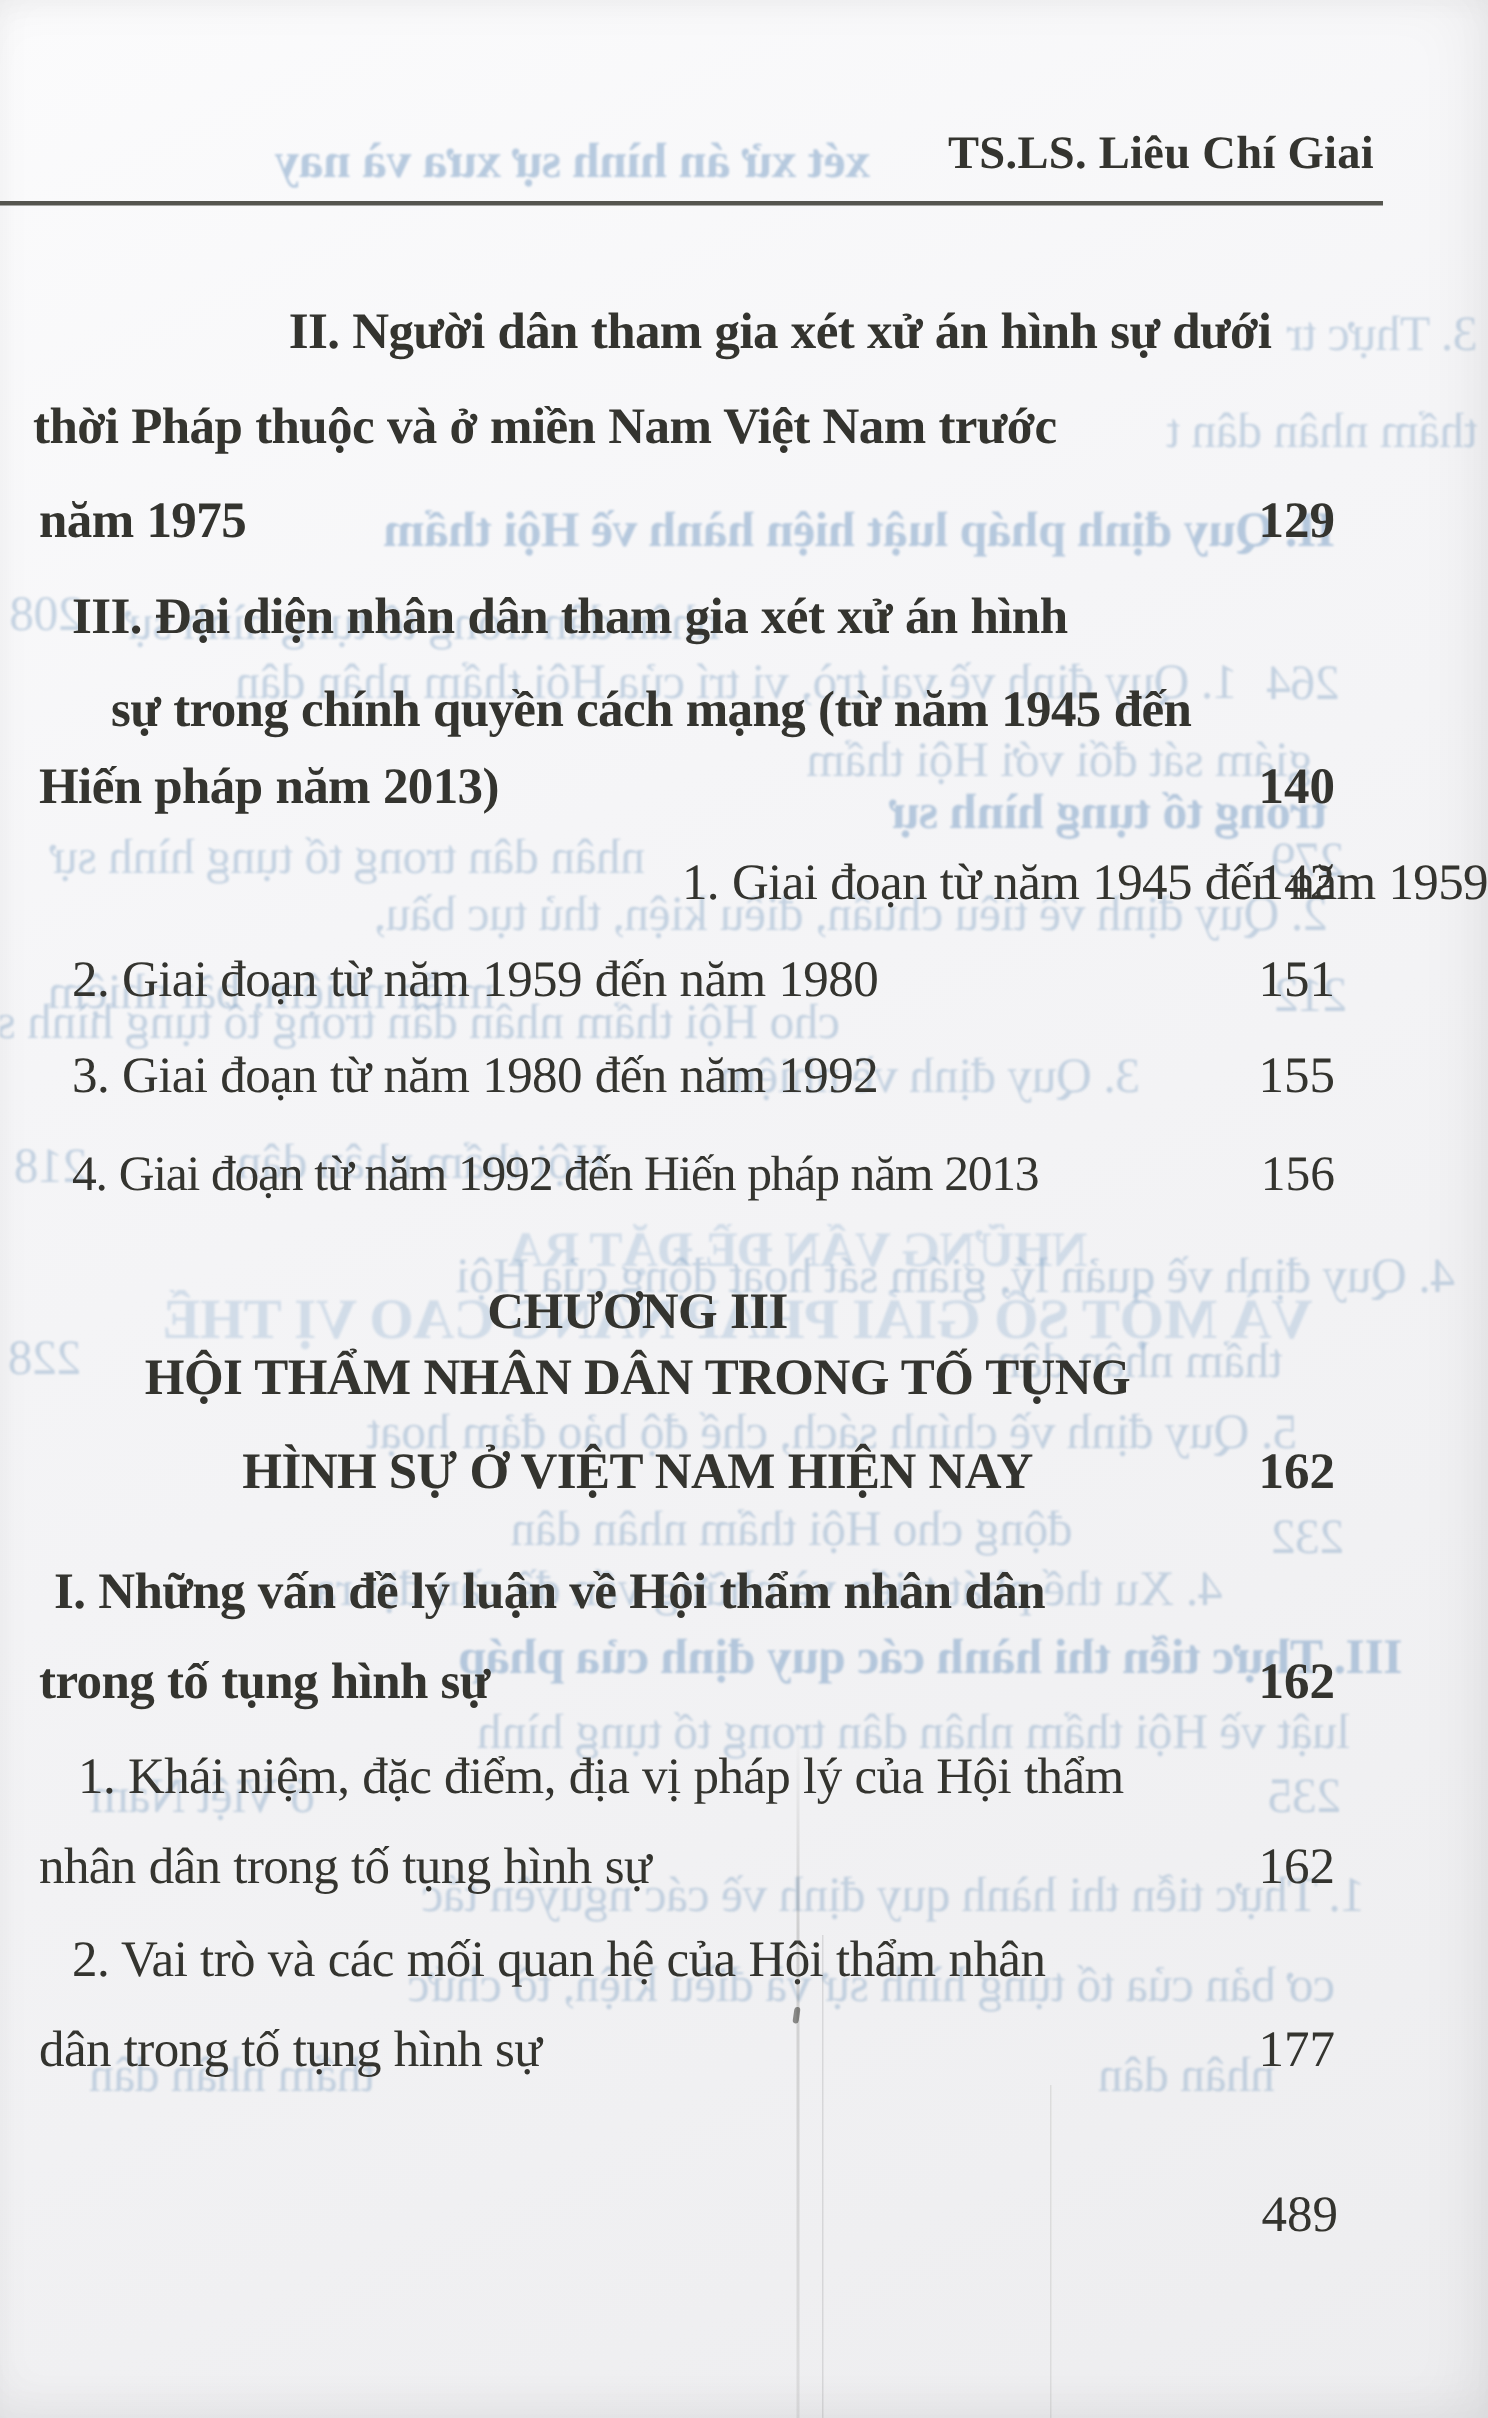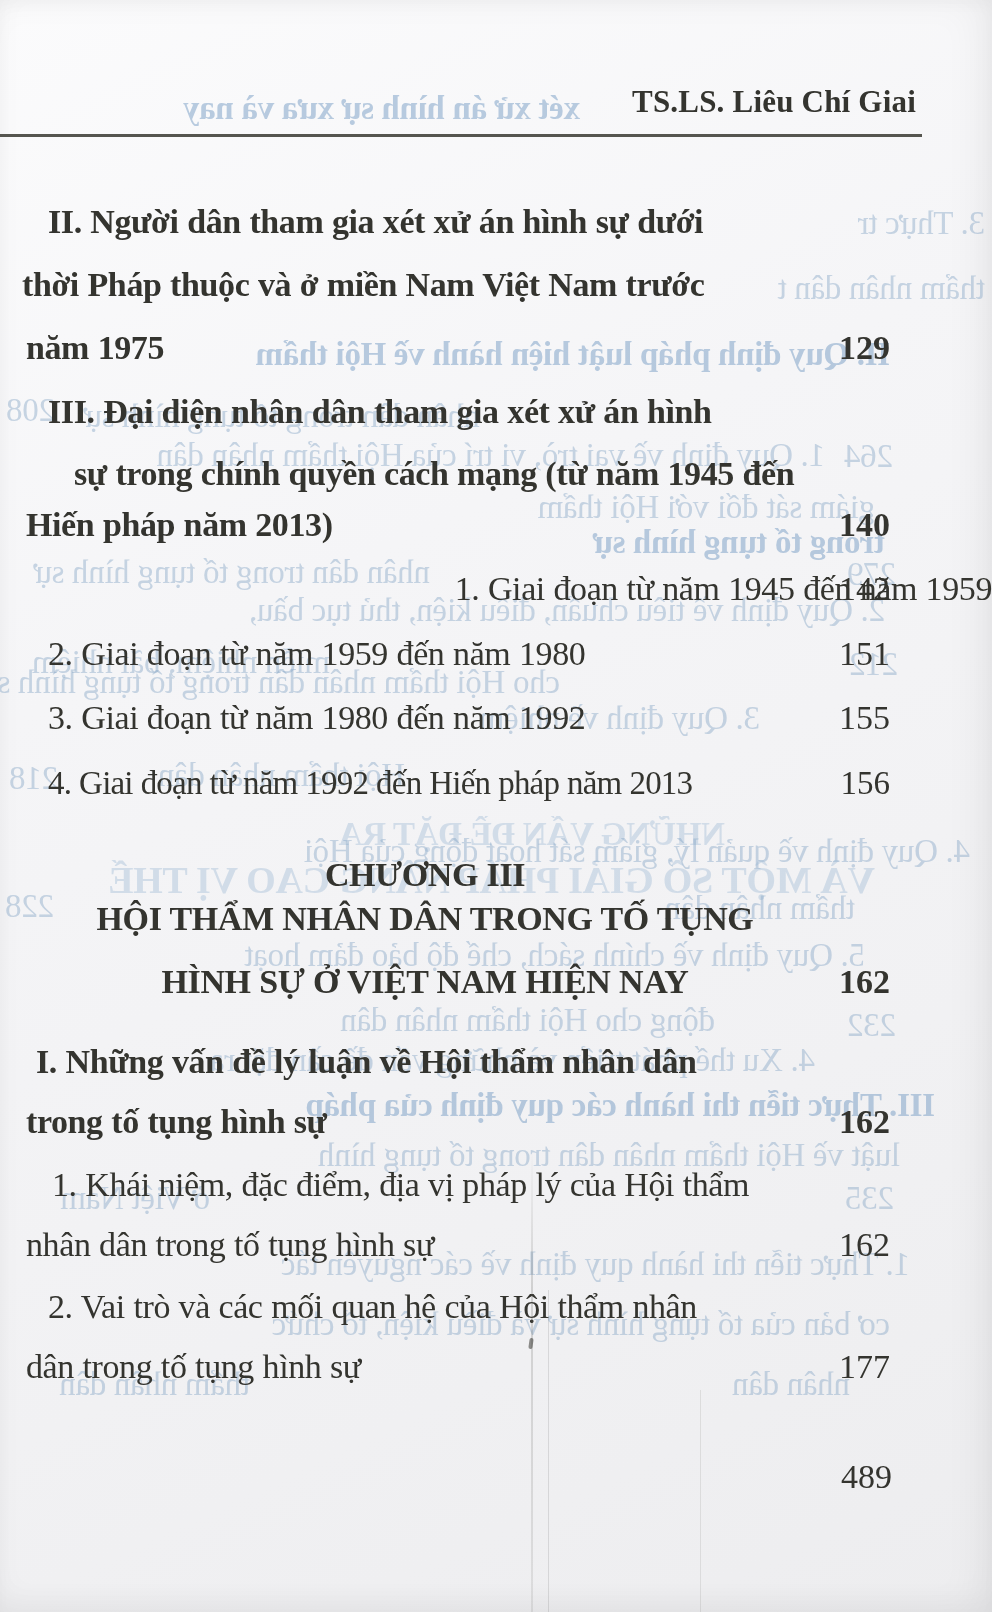--- a/index.html
+++ b/index.html
@@ -78,21 +78,21 @@
   <div class="ghost gb" style="top:1087px; left:45px;  width:890px;">III. Thực tiễn thi hành các quy định của pháp</div>
   <div class="ghost" style="top:1137px; left:0px;   width:900px;">luật về Hội thẩm nhân dân trong tố tụng hình</div>
   <div class="ghost" style="top:1180px; left:0px;   width:210px;">ở Việt Nam</div>
   <div class="ghost" style="top:1180px; left:836px; width:58px;">235</div>
   <div class="ghost" style="top:1246px; left:60px;  width:850px;">1. Thực tiễn thi hành quy định về các nguyên tắc</div>
   <div class="ghost" style="top:1306px; left:0px;   width:890px;">cơ bản của tố tụng hình sự và điều kiện, tổ chức</div>
   <div class="ghost" style="top:1366px; left:0px;   width:250px;">thẩm nhân dân</div>
   <div class="ghost" style="top:1366px; left:620px; width:230px;">nhân dân</div>
 
   <div class="row b" style="top:203px;">
-    <span class="t" style="padding-left:48px;">II. Người dân tham gia xét xử án hình sự dưới</span>
+    <span class="t" style="padding-left:48px;text-align:center;">II. Người dân tham gia xét xử án hình sự dưới</span>
   </div>
   <div class="row b" style="top:266px;">
     <span class="t" style="padding-left:22px;">thời Pháp thuộc và ở miền Nam Việt Nam trước</span>
   </div>
   <div class="row b" style="top:329px;">
     <span class="t" style="padding-left:26px;">năm 1975</span>
     <span class="p">129</span>
   </div>
   <div class="row b" style="top:393px;">
     <span class="t" style="padding-left:48px;">III. Đại diện nhân dân tham gia xét xử án hình</span>

